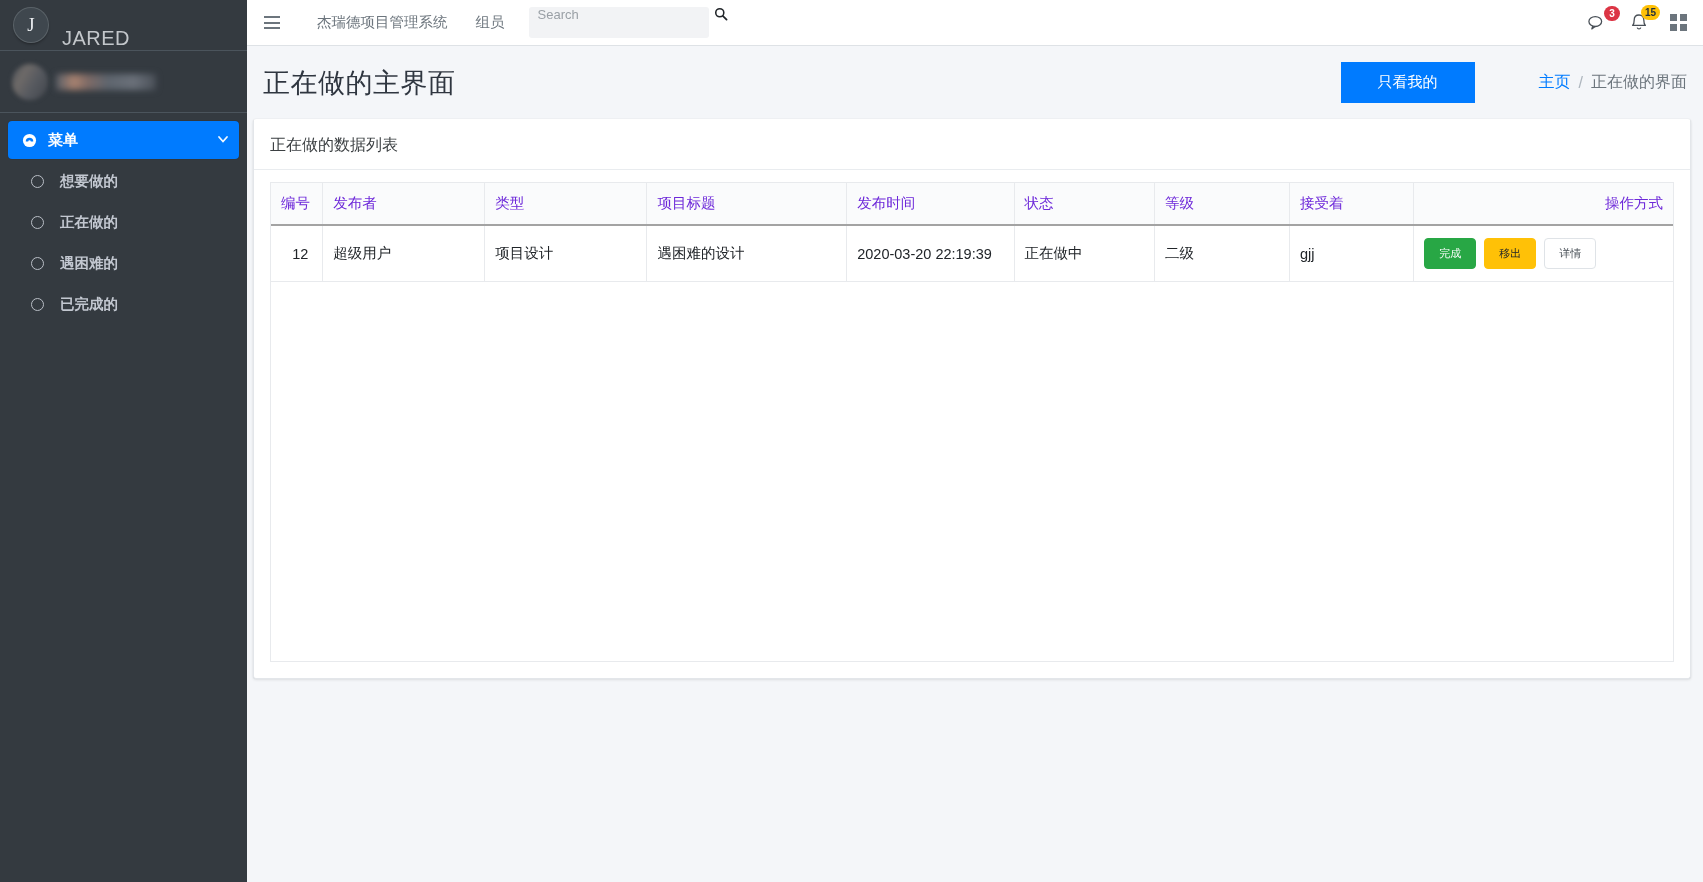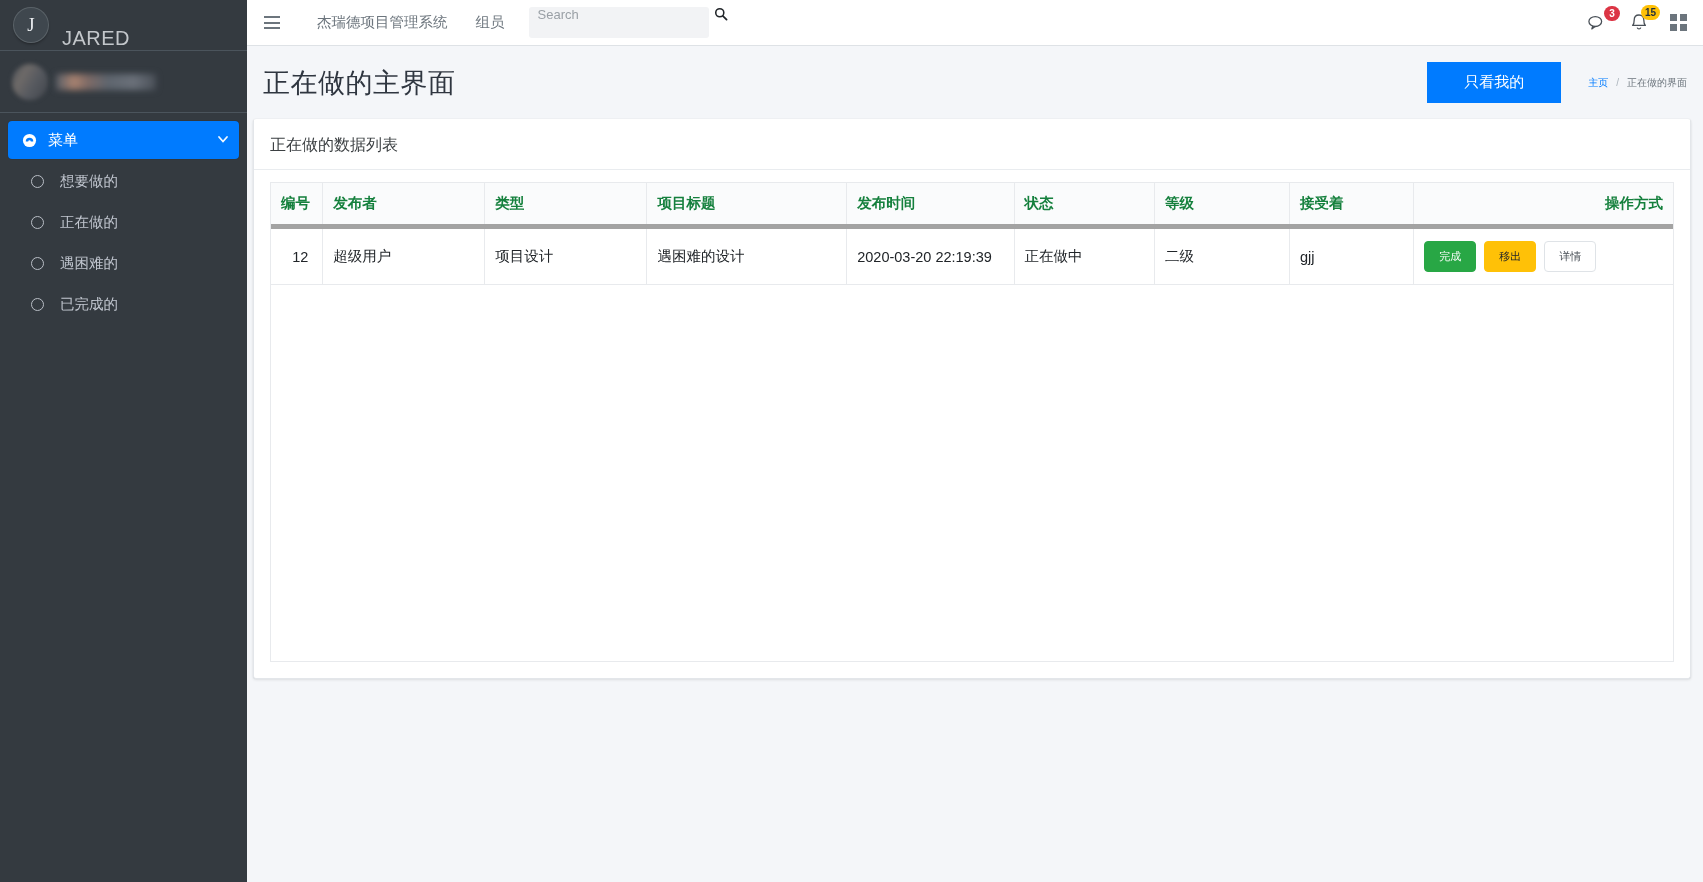--- a/index.html
+++ b/index.html
@@ -47,21 +47,21 @@
     filter: blur(2.2px);
     margin-right: 8px;
   }
   .user-name-blur {
     width: 100px; height: 16px;
     background: linear-gradient(90deg,#585f68 0%, #a9826f 18%, #7d6a66 32%, #5e656e 52%, #6a7079 78%, #4a5058 100%);
     filter: blur(3px);
     border-radius: 2px;
   }
 
-  .nav { padding: 8px 8px 0 8px; }
+  .nav { padding: 8px 8px 0 8px; font-weight: bold; }
   .nav-item {
     display: flex; align-items: center;
     height: 38px;
     padding: 0 10px;
     border-radius: 4px;
     color: #c2c7d0;
     font-size: 15px;
     margin-bottom: 3px;
     cursor: pointer;
   }
@@ -148,21 +148,21 @@
     font-size: 27px; font-weight: normal; color: #2f3640;
     letter-spacing: .5px;
   }
   .header-right { margin-left: auto; display: flex; align-items: center; }
   .btn-primary {
     background: #007bff; border: 1px solid #007bff; color: #fff;
     font-size: 15px; padding: 10px 36px; border-radius: 0; cursor: pointer;
     font-family: "Liberation Sans", sans-serif;
   }
   .breadcrumb {
-    margin-left: 27px; font-size: 10px; color: #6c757d;
+    margin-left: 64px; font-size: 16px; color: #6c757d;
     display: flex; align-items: center; gap: 8px;
   }
   .breadcrumb a { color: #007bff; text-decoration: none; cursor: pointer; }
   .breadcrumb .sep { color: #adb5bd; }
 
   .content { padding: 10px 12px 0 6px; }
   .card {
     background: #fff;
     border: 1px solid #e3e6ea;
     border-top: 3px solid #fff;
@@ -182,25 +182,25 @@
     flex: 1;
     border: 1px solid #e8eaed;
     overflow-y: scroll;
     overflow-x: hidden;
     position: relative;
     background: #fff;
   }
   table { width: 100%; border-collapse: collapse; table-layout: fixed; }
   thead th {
     background: #fafbfc;
-    font-size: 14.5px; color: #15803d; font-weight: bold;
+    font-size: 14.5px; color: #6d28d9; font-weight: normal;
     text-align: left;
     padding: 11px 10px;
     border-right: 1px solid #e8eaed;
-    border-bottom: 5px solid #a3a3a3;
+    border-bottom: 2px solid #a3a3a3;
     position: sticky; top: 0;
   }
   thead th:last-child { border-right: 0; text-align: right; }
   thead th.col-id { text-align: left; }
   tbody td {
     font-size: 14.5px; color: #212529;
     padding: 12px 10px;
     border-right: 1px solid #e8eaed;
     border-bottom: 1px solid #e8eaed;
     white-space: nowrap; overflow: hidden; text-overflow: ellipsis;

